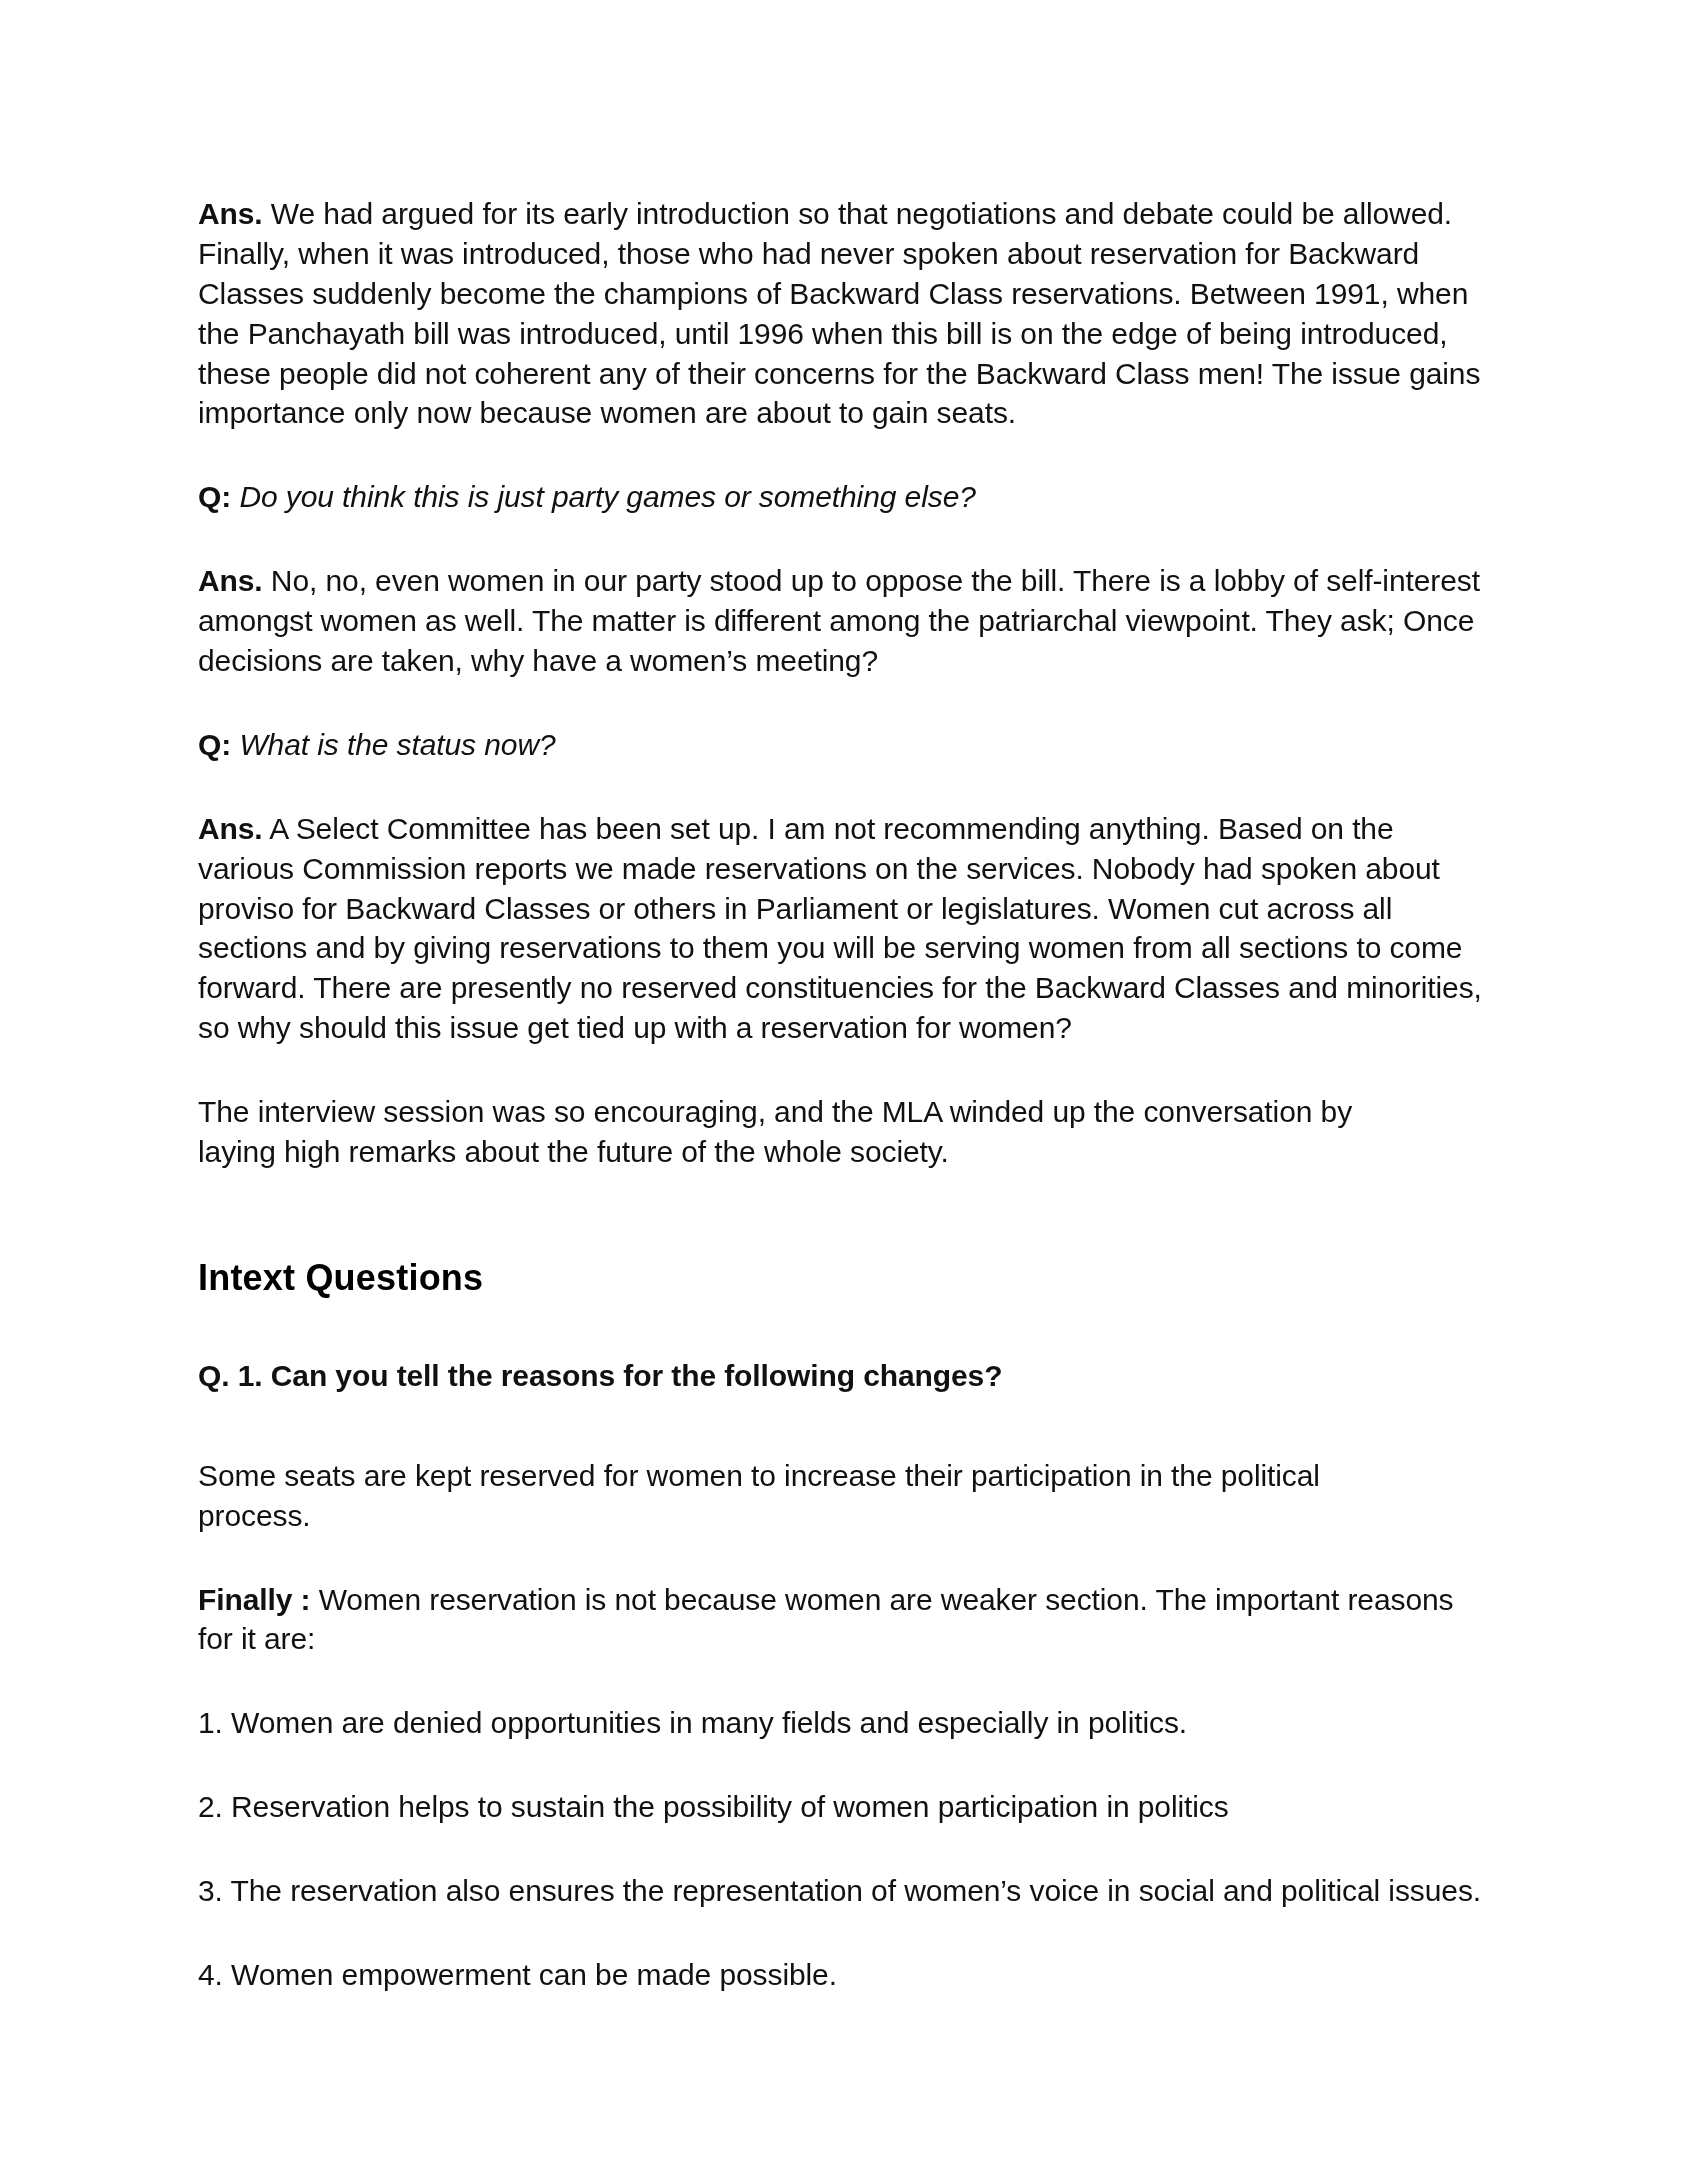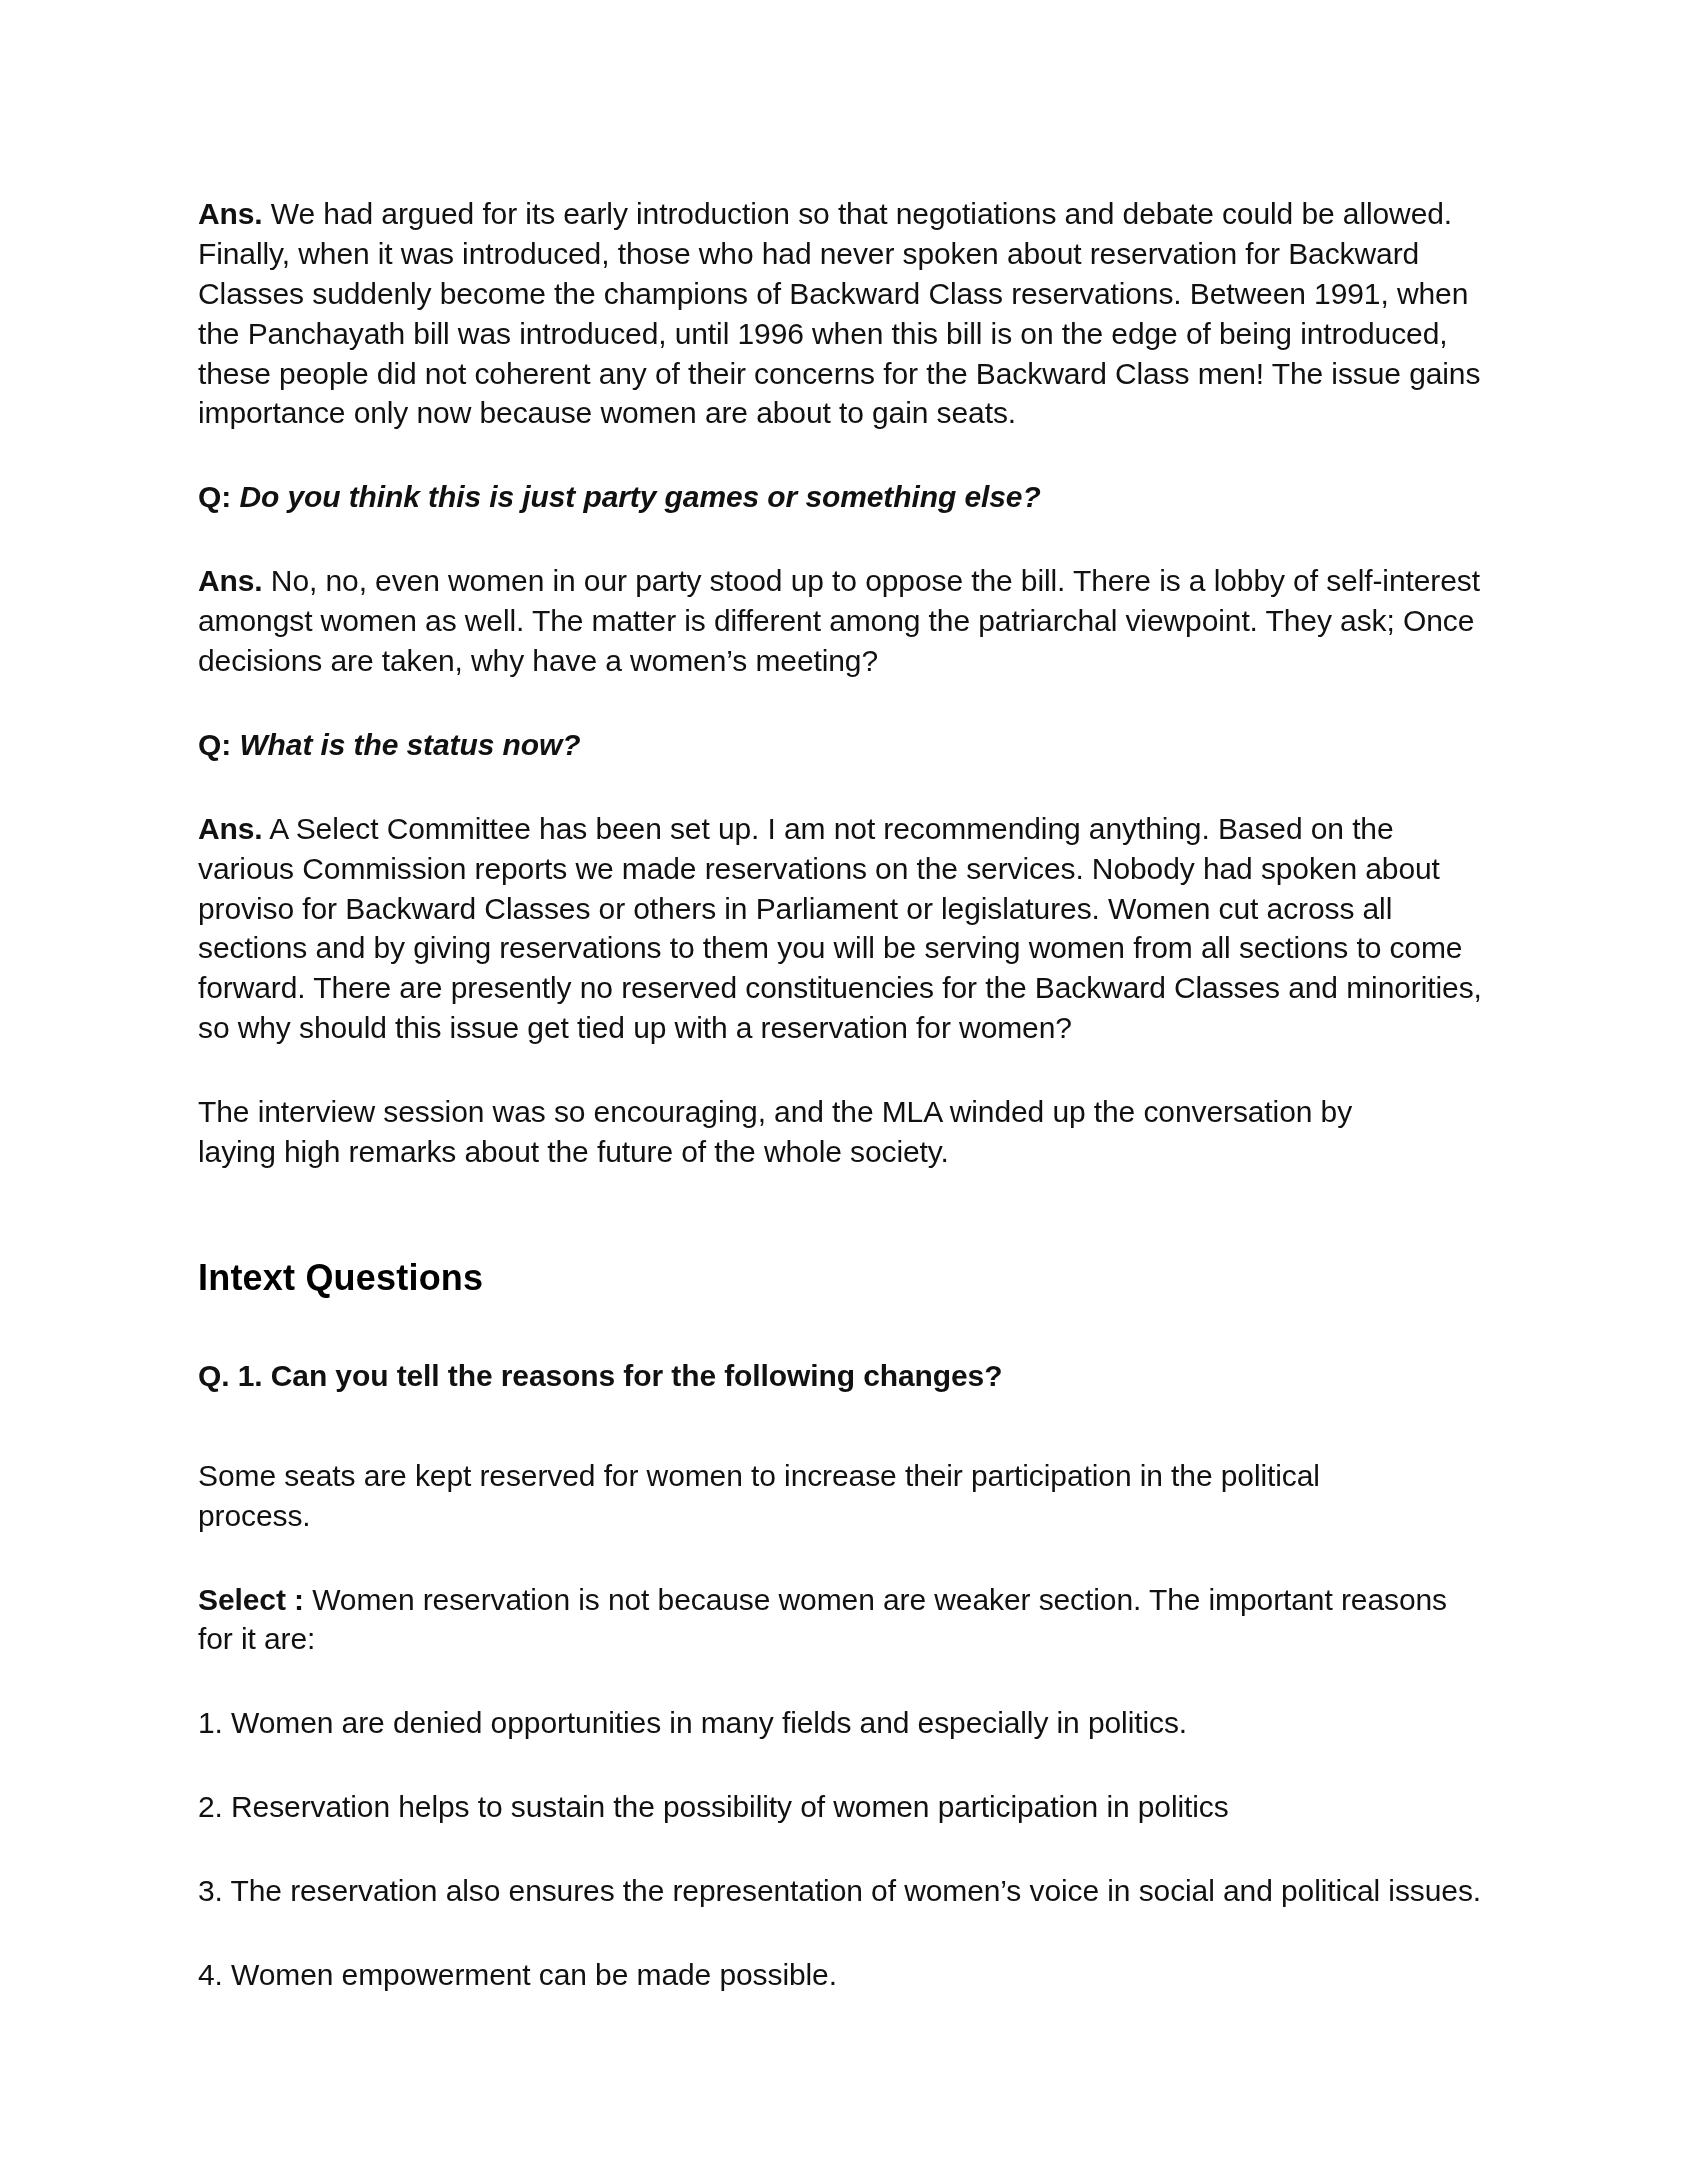--- a/index.html
+++ b/index.html
@@ -40,21 +40,21 @@
   .q-line {
     font-weight: bold;
     margin-bottom: 44px;
   }
   .q-line .q-label {
     font-style: normal;
     font-weight: bold;
   }
   .q-line .q-text {
     font-style: italic;
-    font-weight: bold;
+    font-weight: normal;
   }
   .section-heading {
     text-align: left;
     font-size: 36px;
     font-weight: bold;
     margin: 85px 0 57px 0;
     letter-spacing: 0.2px;
     padding-right: 129px;
   }
   .bold-para {
@@ -87,21 +87,21 @@
     <p><span class="lead">Ans.</span><span> A Select Committee has been set up. I am not recommending anything. Based on the various Commission reports we made reservations on the services. Nobody had spoken about proviso for Backward Classes or others in Parliament or legislatures. Women cut across all sections and by giving reservations to them you will be serving women from all sections to come forward. There are presently no reserved constituencies for the Backward Classes and minorities, so why should this issue get tied up with a reservation for women?</span></p>
 
     <p class="narrow">The interview session was so encouraging, and the MLA winded up the conversation by laying high remarks about the future of the whole society.</p>
 
     <h2 class="section-heading">Intext Questions</h2>
 
     <p class="q-num">Q. 1. Can you tell the reasons for the following changes?</p>
 
     <p class="bold-para narrow-2">Some seats are kept reserved for women to increase their participation in the political process.</p>
 
-    <p><span class="lead">Select :</span><span> Women reservation is not because women are weaker section. The important reasons for it are:</span></p>
+    <p><span class="lead">Finally :</span><span> Women reservation is not because women are weaker section. The important reasons for it are:</span></p>
 
     <p class="list-item">1. Women are denied opportunities in many fields and especially in politics.</p>
     <p class="list-item">2. Reservation helps to sustain the possibility of women participation in politics</p>
     <p class="list-item">3. The reservation also ensures the representation of women’s voice in social and political issues.</p>
     <p class="list-item">4. Women empowerment can be made possible.</p>
 
   </div>
 </div>
 
 

